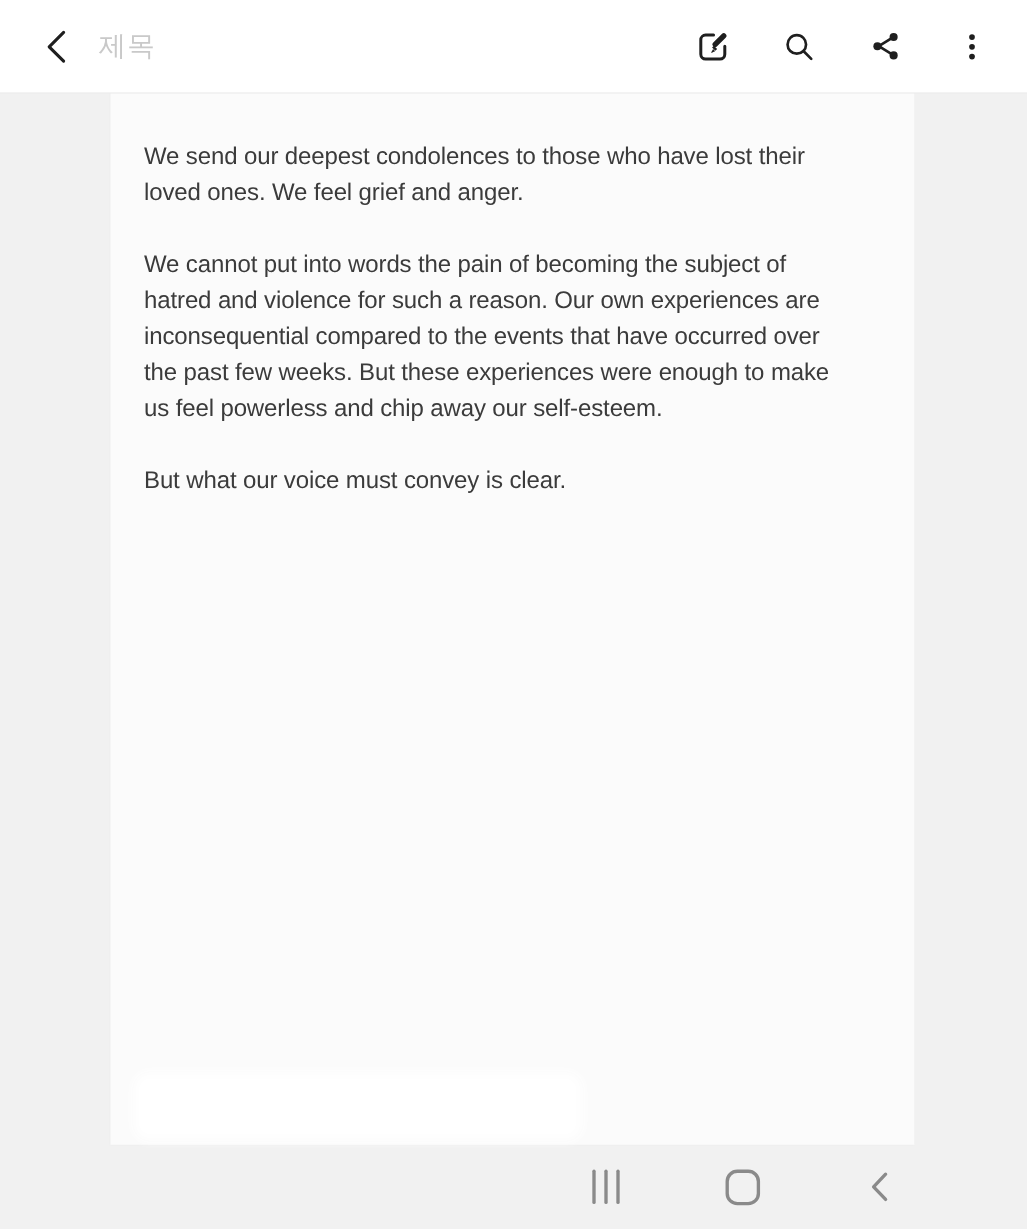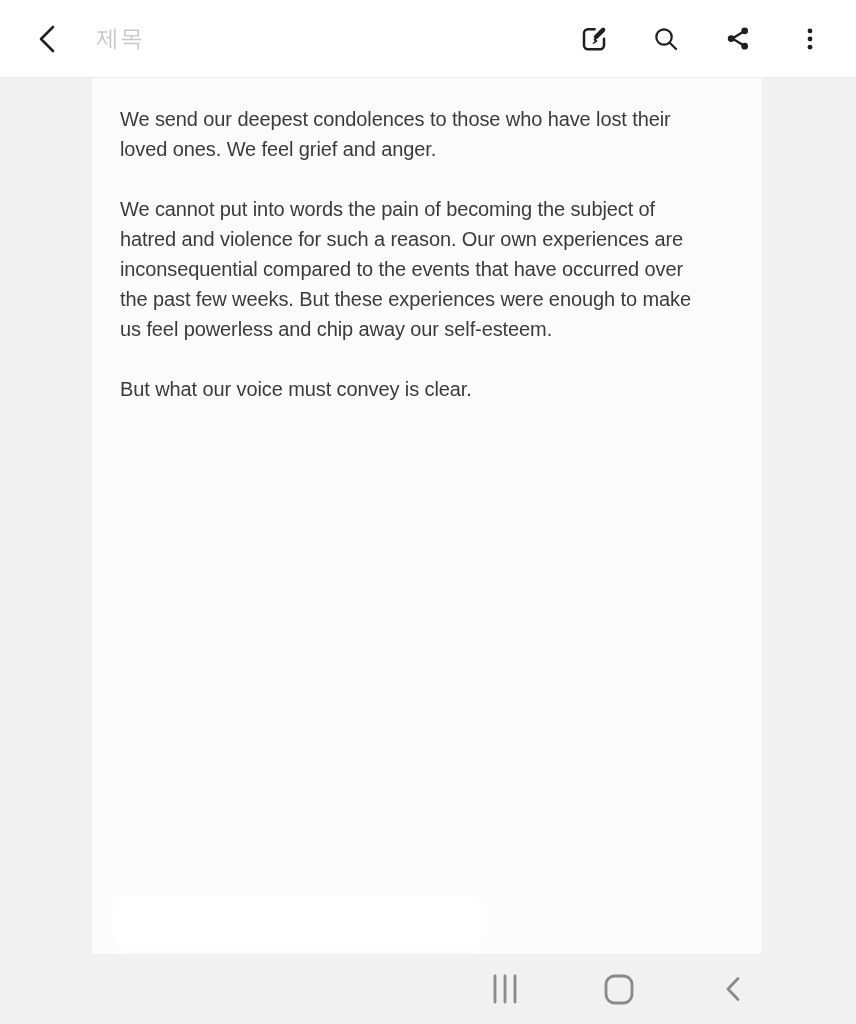--- a/index.html
+++ b/index.html
@@ -26,21 +26,21 @@
   }
   .icon-btn {
     background: none; border: none; cursor: pointer;
     display: flex; align-items: center; justify-content: center;
     padding: 0;
   }
   .appbar .back-btn { width: 56px; height: 56px; margin-left: 20px; }
   .title-placeholder {
     font-size: 23px;
     color: #c9c9c9;
-    margin-left: 20px;
+    margin-left: 6px;
     letter-spacing: 1px;
     flex: 1 1 auto;
     cursor: text;
   }
   .appbar-actions {
     display: flex; align-items: center;
     gap: 40px;
     margin-right: 30px;
   }
   .appbar-actions .icon-btn { width: 32px; height: 44px; }
@@ -55,21 +55,21 @@
     box-shadow: 0 0 2px rgba(0,0,0,0.03);
   }
   .note-body {
     padding: 23px 50px 0 28px;
   }
   .note-body p {
     font-size: 20px;
     line-height: 30px;
     letter-spacing: -0.1px;
     color: #3b3b3b;
-    margin: 4px 0 30px 0;
+    margin: 16px 0 30px 0;
     white-space: pre-line;
     max-width: 592px;
   }
   .redaction {
     position: absolute;
     left: 24px; top: 822px;
     width: 364px; height: 46px;
     background: #ffffff;
     border-radius: 9px;
     box-shadow: 0 0 7px 6px #fefefe;

